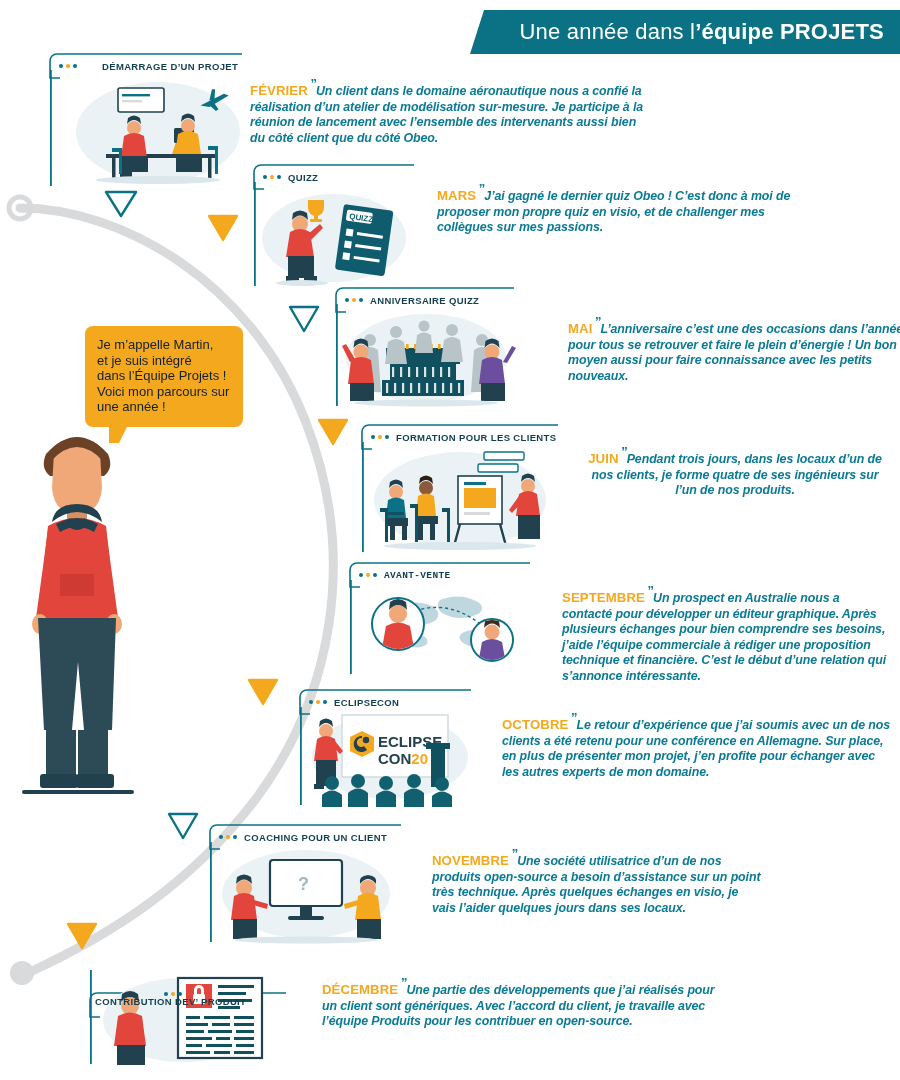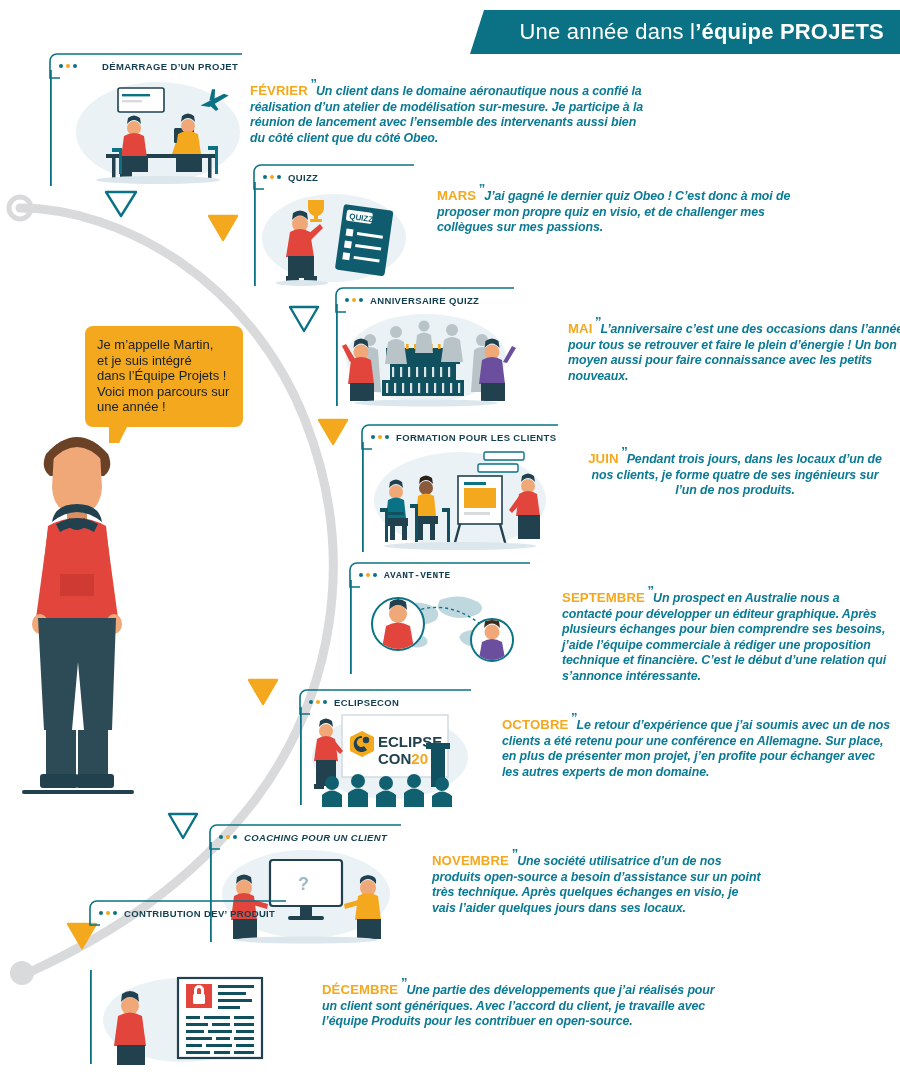--- a/index.html
+++ b/index.html
@@ -519,21 +519,21 @@
       <circle cx="116" cy="74" r="7"></circle>
         <path d="M106 86 q10 -9 20 0 v14 h-20 Z"></path>
       <circle cx="144" cy="77" r="7"></circle>
         <path d="M134 89 q10 -9 20 0 v11 h-20 Z"></path>
     </g>
   </svg>
   <div class="quote" style="left:502px;top:710px;width:390px;">
     <span class="month">OCTOBRE</span><span class="qmark">&nbsp;”</span><span>Le retour d’expérience que j’ai soumis avec un de nos clients a été retenu pour une conférence en Allemagne. Sur place, en plus de présenter mon projet, j’en profite pour échanger avec les autres experts de mon domaine.</span>
   </div>
 
-  <div class="seclabel" style="left:208px;top:824px;font-style:italic;">
+  <div class="seclabel" style="left:208px;top:824px;">
     <svg class="bracket" width="195" height="26" viewBox="0 0 195 26">
       <path d="M12 25 H2 V8 C2 4, 5 1, 9 1 H193" fill="none" stroke="#0b7285" stroke-width="1.6"></path>
     </svg>
     <span class="dots">
         <i></i>
         <i></i>
         <i></i>
       </span>
     <span class="cap">COACHING POUR UN CLIENT</span>
   </div>
@@ -556,21 +556,21 @@
     <path d="M152 42 q8 -10 16 0 q2 -8 -8 -9 q-10 1 -8 9 Z" fill="#21414f"></path>
     <path d="M150 54 q10 -6 20 0 l3 24 h-26 Z" fill="#f4a81d"></path>
     <path d="M150 58 l-14 4 1 5 14 -4 Z" fill="#f4a81d"></path>
     <rect x="149" y="77" width="24" height="20" fill="#21414f"></rect>
     <ellipse cx="98" cy="98" rx="72" ry="3.5" fill="#dbe7ec"></ellipse>
   </svg>
   <div class="quote" style="left:432px;top:846px;width:330px;">
     <span class="month">NOVEMBRE</span><span class="qmark">&nbsp;”</span><span>Une société utilisatrice d’un de nos produits open-source a besoin d’assistance sur un point très technique. Après quelques échanges en visio, je vais l’aider quelques jours dans ses locaux.</span>
   </div>
 
-  <div class="seclabel" style="left:88px;top:900px;">
+  <div class="seclabel" style="left:88px;top:992px;flex-direction:column;">
     <svg class="bracket" width="200" height="26" viewBox="0 0 200 26">
       <path d="M12 25 H2 V8 C2 4, 5 1, 9 1 H198" fill="none" stroke="#0b7285" stroke-width="1.6"></path>
     </svg>
     <span class="dots">
         <i></i>
         <i></i>
         <i></i>
       </span>
     <span class="cap">CONTRIBUTION DEV’ PRODUIT</span>
   </div>

